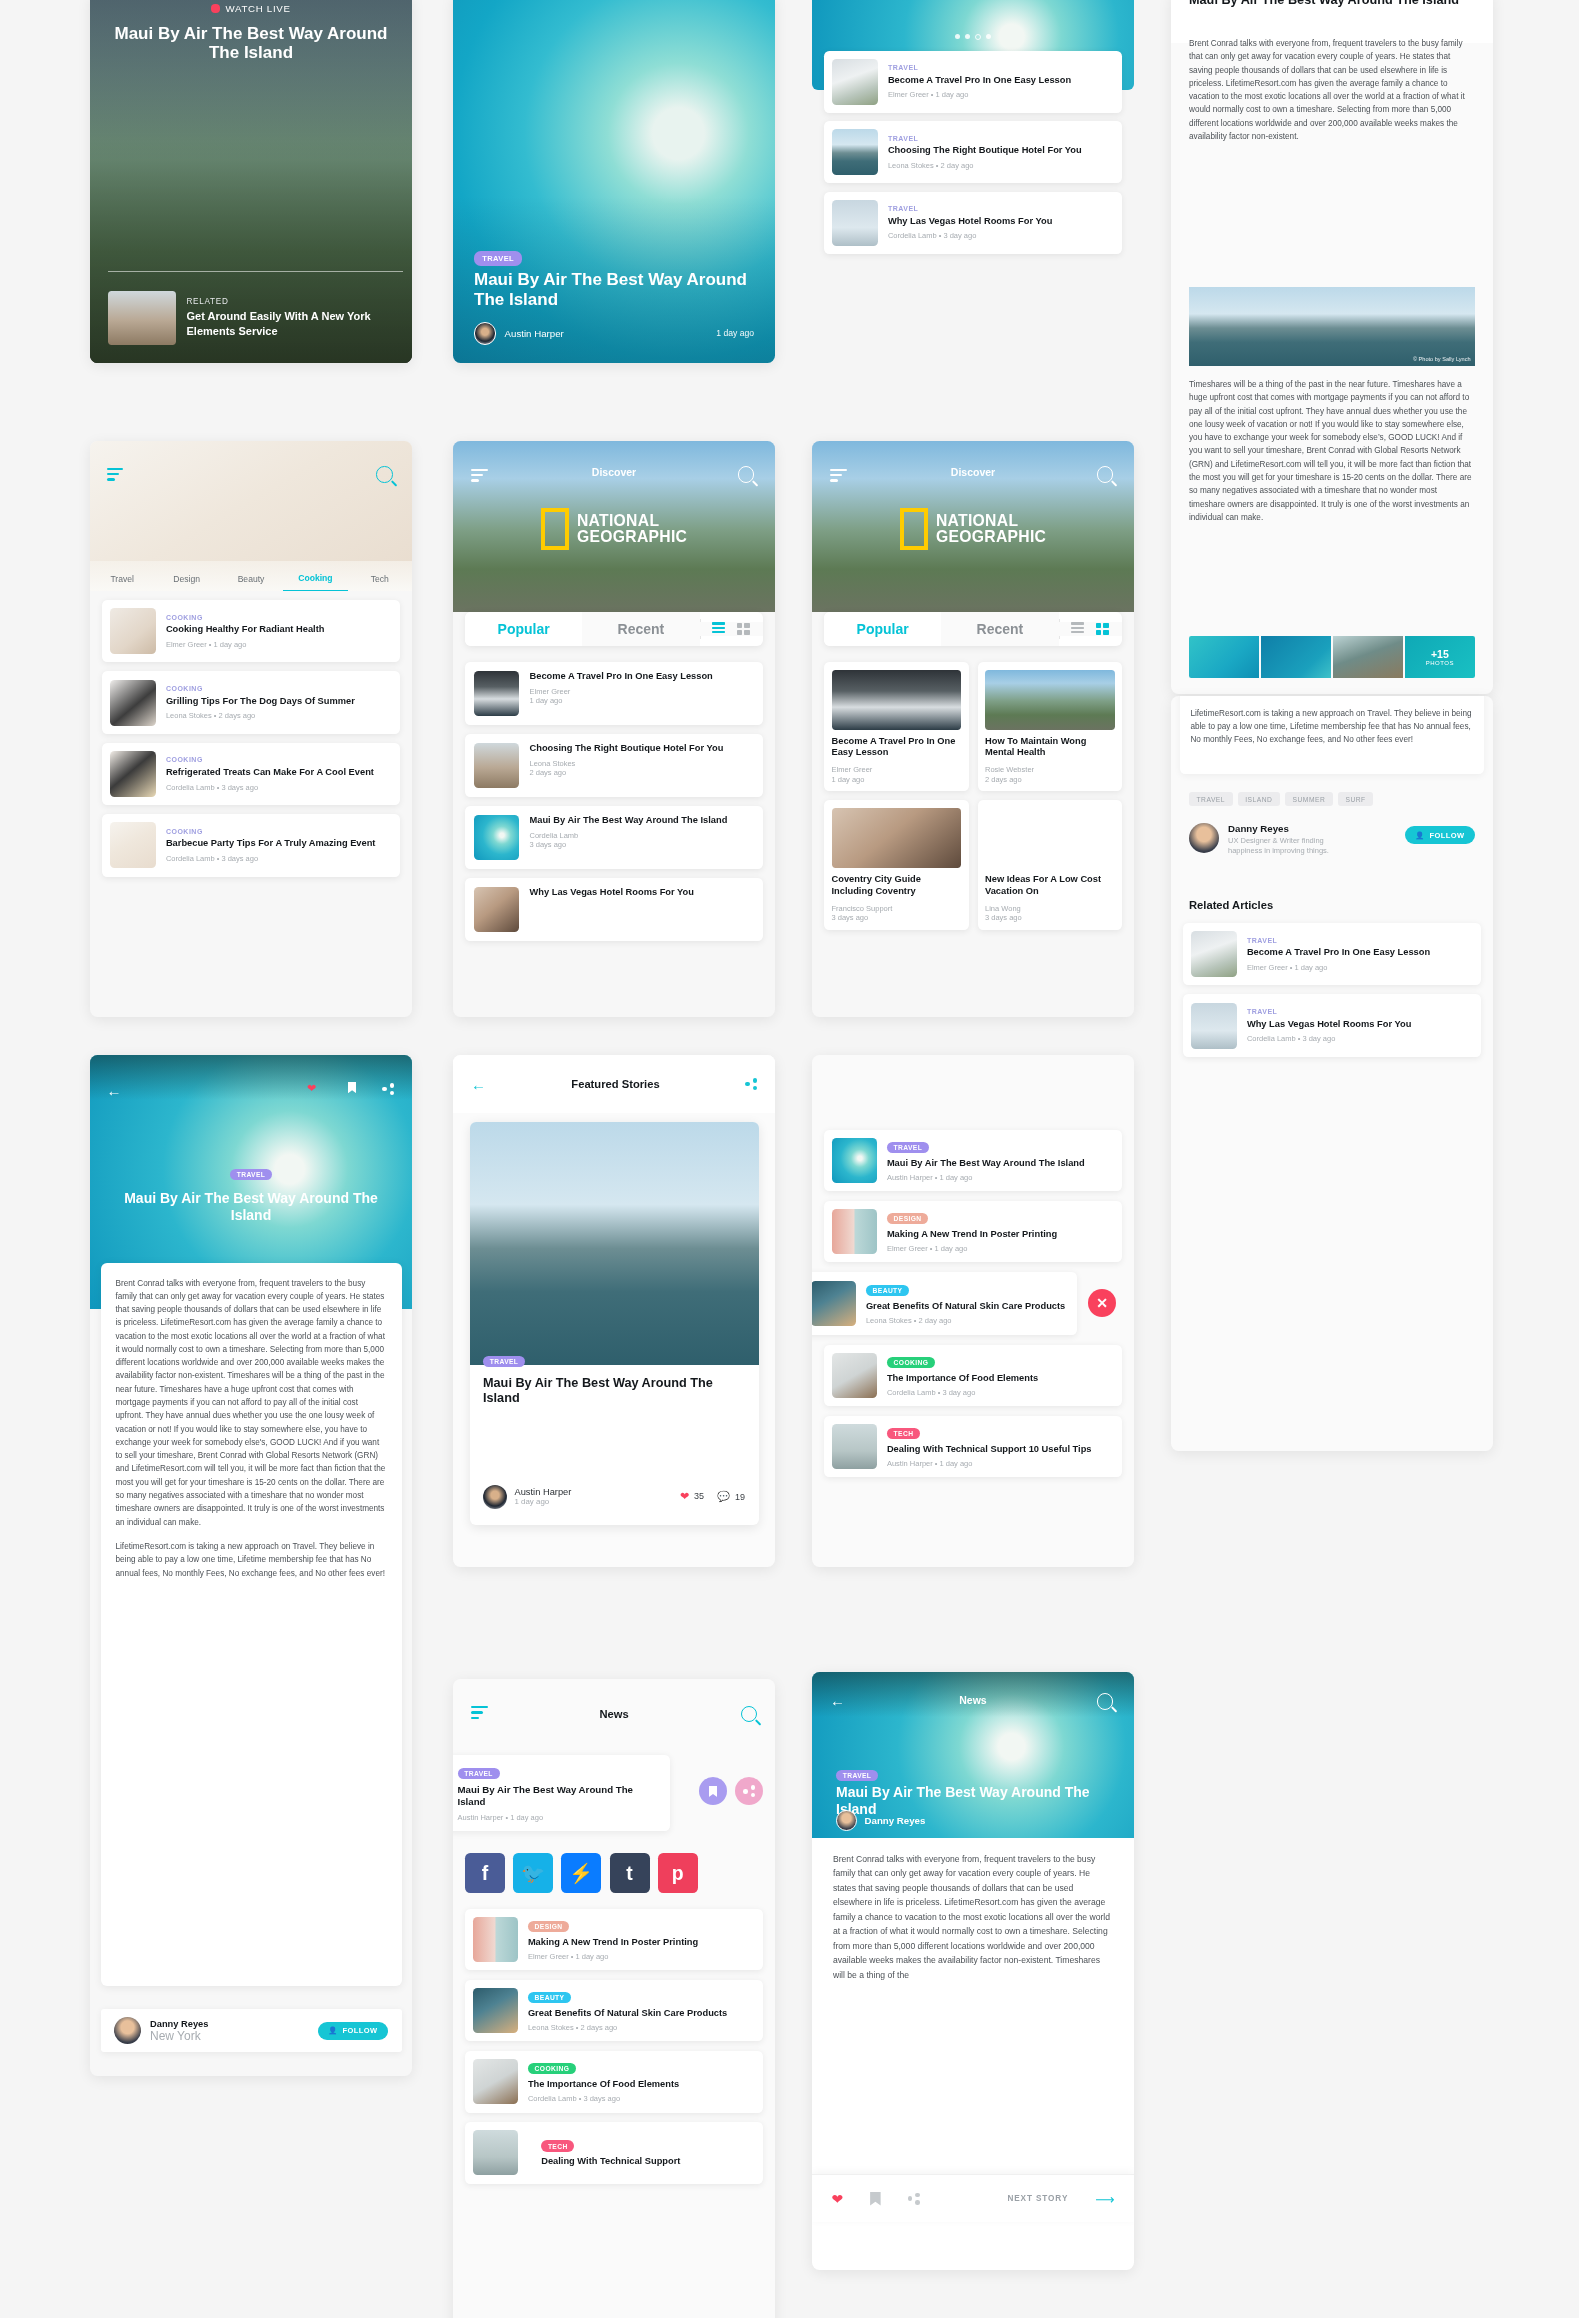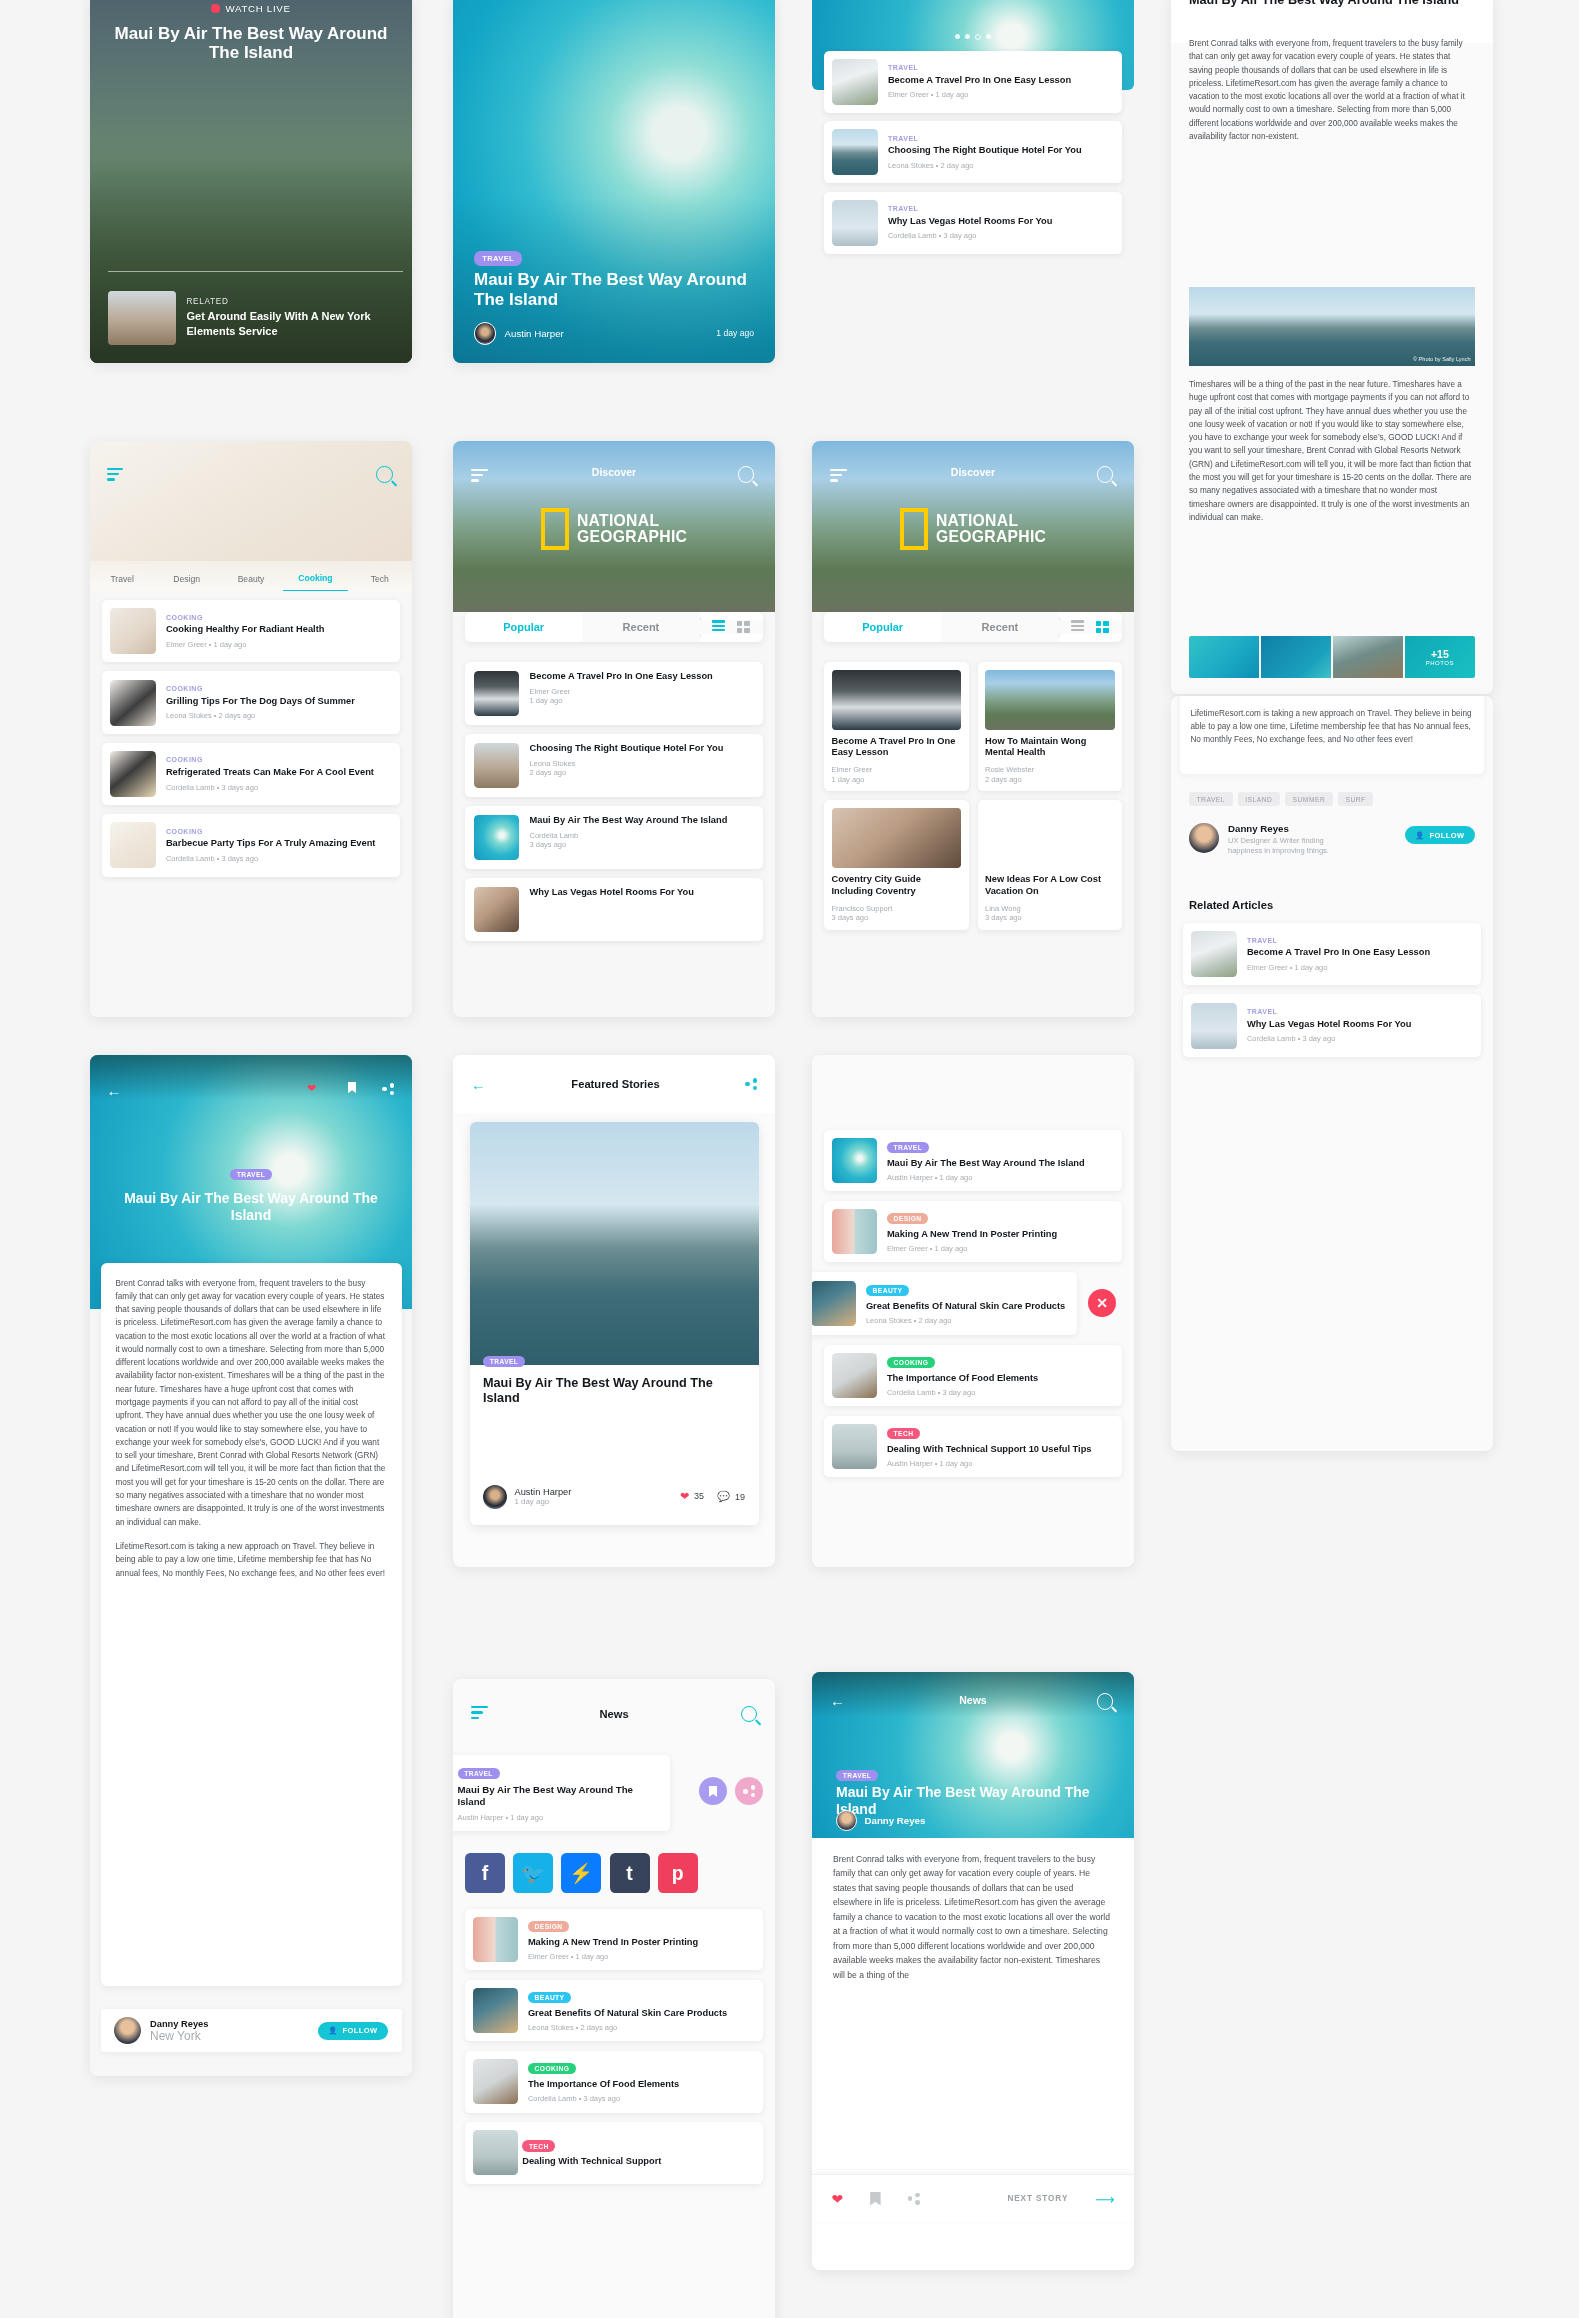--- a/index.html
+++ b/index.html
@@ -79,21 +79,21 @@
          padding:3.7px 7.5px; border-radius:3px; }
 
   .bodytext{ font-size:8.2px; line-height:1.62; color:#4c5156; }
 
   .tabbar{ display:flex; align-items:flex-end; }
   .tabbar div{ flex:1; text-align:center; font-size:8.6px; color:#6a7075; padding-bottom:6.7px;}
   .tabbar div.on{ color:#05c3d6; border-bottom:1.9px solid #05c3d6; font-weight:600;}
 
   .seg{ background:#fff; border-radius:6px; display:flex; align-items:center;
         box-shadow:0 1.5px 7.5px rgba(0,0,0,.08); overflow:hidden; }
-  .seg .s{ flex:1; text-align:center; font-size:11px; font-weight:bold; padding:9px 0; color:#8b9095;}
+  .seg .s{ flex:1; text-align:center; font-size:14px; font-weight:bold; padding:9px 0; color:#8b9095;}
   .seg .s.on{ color:#05c3d6; background:#fff; }
   .seg .s.off{ background:#fafafa; }
 
   .hm span{display:block;height:2.2px;width:12.7px;background:#b5b9bc;margin-bottom:2.2px;border-radius:0.7px}
   .hm.on span{background:#05c3d6}
   .gr{display:grid;grid-template-columns:5.2px 5.2px;grid-template-rows:5.2px 5.2px;gap:2.2px}
   .gr i{background:#b5b9bc;border-radius:0.7px;display:block}
   .gr.on i{background:#05c3d6}
 
   .dots{display:flex;gap:4.5px;justify-content:center}
@@ -659,21 +659,21 @@
       </div>
     </div>
     <div class="listcard" style="padding:8.2px;gap:9.7px">
       <div class="ph ph-brush thumb" style="width:45px;height:45px"></div>
       <div style="flex:1">
         <span class="tag cooking">COOKING</span>
         <div class="ttl" style="margin-top:4.5px">The Importance Of Food Elements</div>
         <div class="meta">Cordelia Lamb • 3 days ago</div>
       </div>
     </div>
-    <div class="listcard" style="padding:8.2px;gap:4px">
+    <div class="listcard" style="padding:8.2px;gap:23px">
       <div class="ph ph-drone thumb" style="width:45px;height:45px"></div>
       <div style="flex:1">
         <span class="tag tech">TECH</span>
         <div class="ttl" style="margin-top:4.5px">Dealing With Technical Support</div>
       </div>
     </div>
   </div>
 </div>
 
 <div class="card" style="left:812px;top:1672px;width:322px;height:598px;background:#fff">

